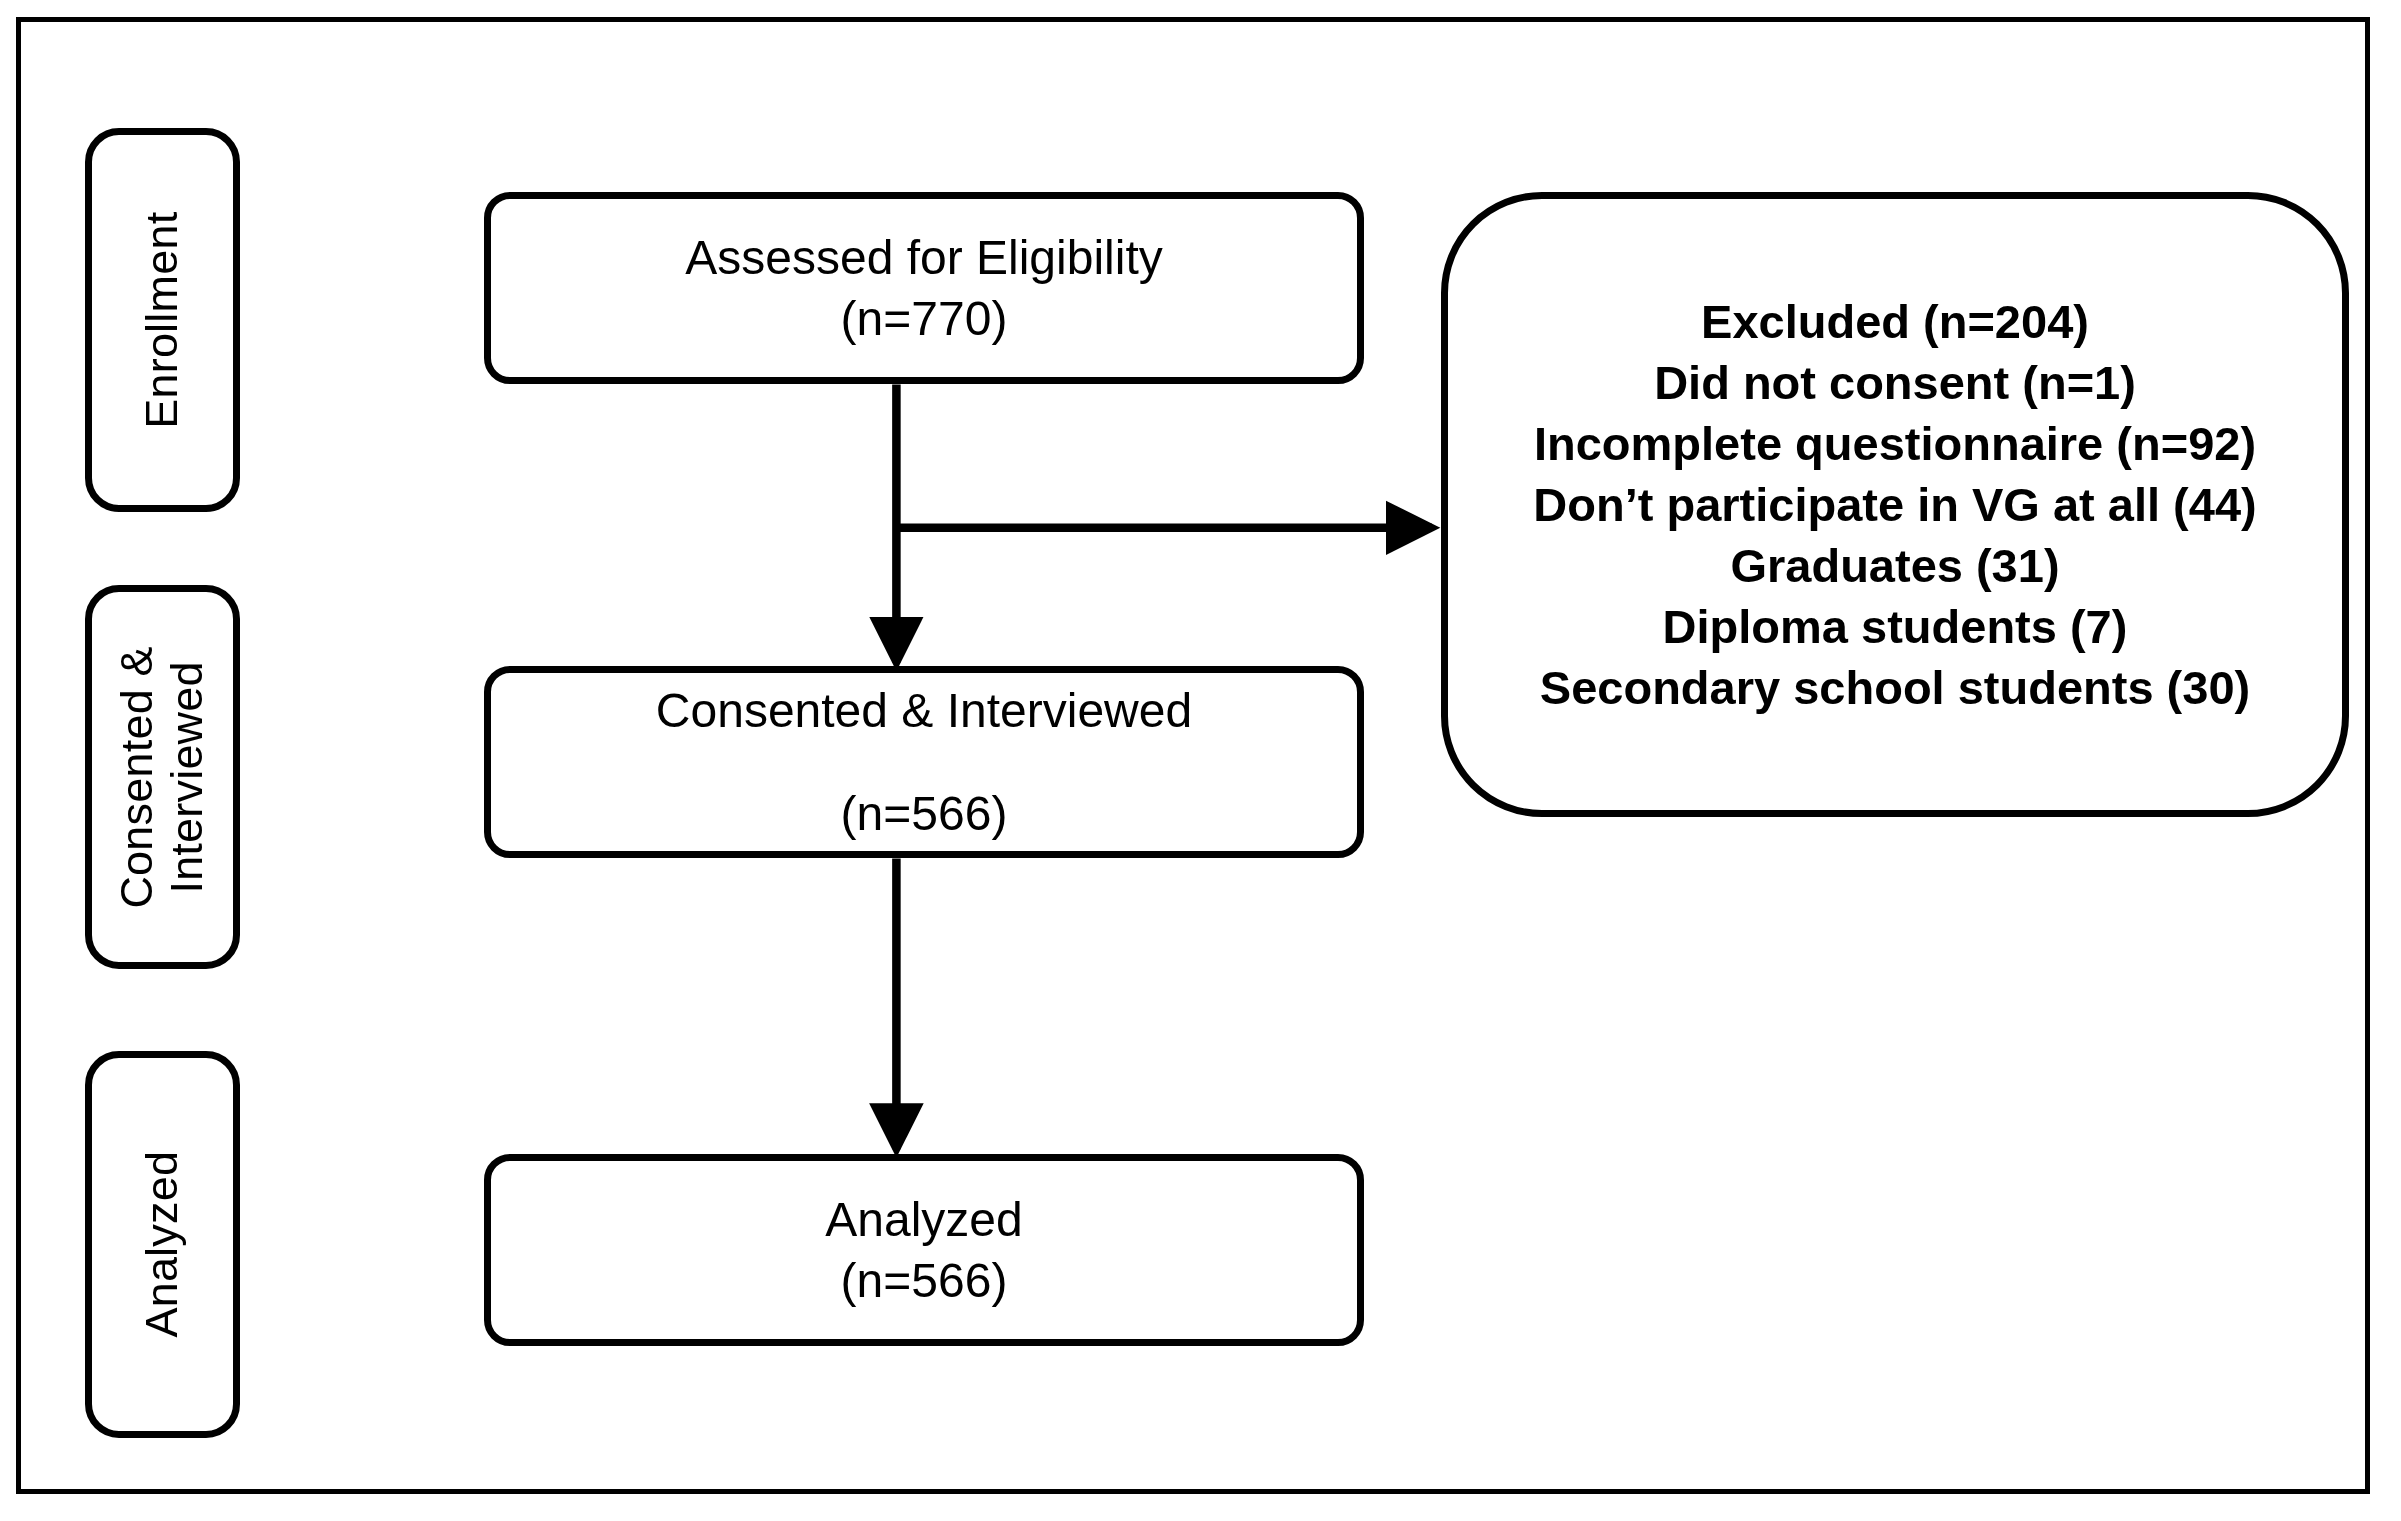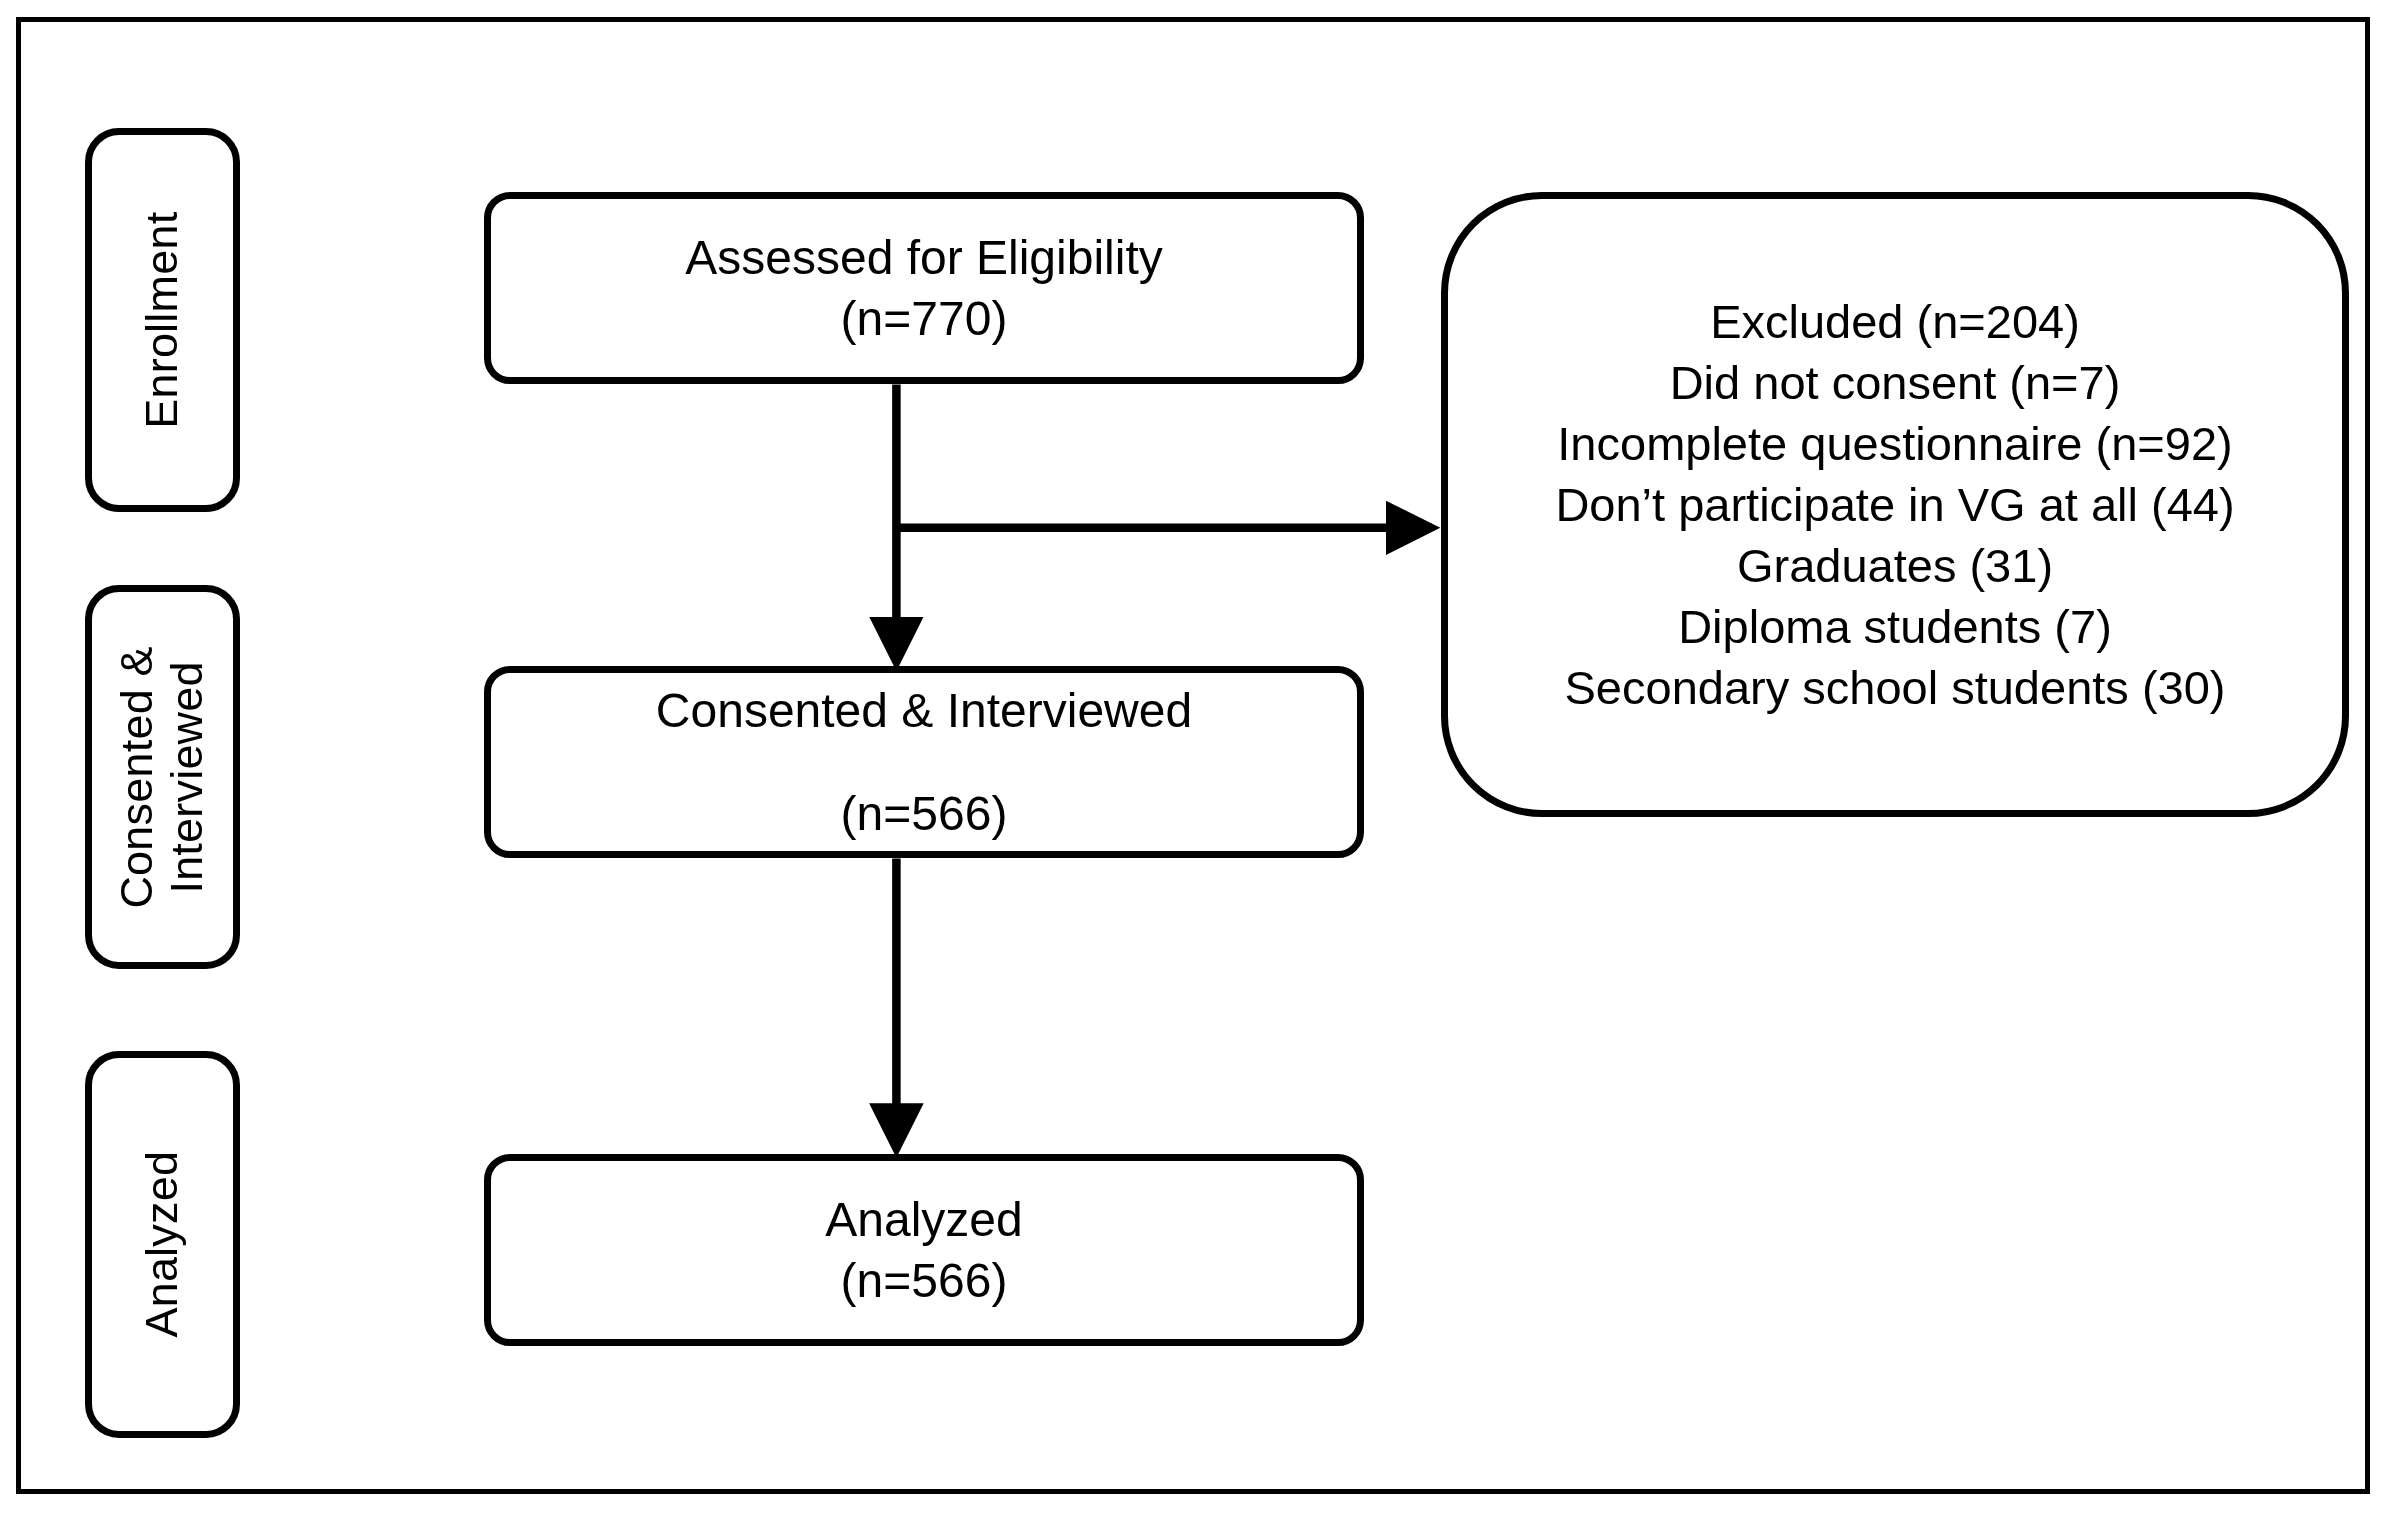--- a/index.html
+++ b/index.html
@@ -72,20 +72,21 @@
     line-height: 1.28;
     white-space: nowrap;
   }
 
   
   #excluded-box {
     border-radius: 101px;
     border-width: 7px;
     padding: 17px 31px;
     justify-content: center;
+    font-weight: bold;
   }
   #excluded-box .ex-line {
     font-size: 47px;
     line-height: 1.30;
     white-space: nowrap;
   }
 
   
   #connectors {
     position: absolute;
@@ -146,21 +147,21 @@
     <div class="node-line">(n=566)</div>
   </div>
 
   <div class="rbox" style="left:484px; top:1154px; width:880px; height:192px;">
     <div class="node-line">Analyzed</div>
     <div class="node-line">(n=566)</div>
   </div>
 
   <div class="rbox" id="excluded-box" style="left:1441px; top:192px; width:908px; height:625px;">
     <div class="ex-line">Excluded (n=204)</div>
-    <div class="ex-line">Did not consent (n=7)</div>
+    <div class="ex-line">Did not consent (n=1)</div>
     <div class="ex-line">Incomplete questionnaire (n=92)</div>
     <div class="ex-line">Don’t participate in VG at all (44)</div>
     <div class="ex-line">Graduates (31)</div>
     <div class="ex-line">Diploma students (7)</div>
     <div class="ex-line">Secondary school students (30)</div>
   </div>
 
 </div>
 
 

